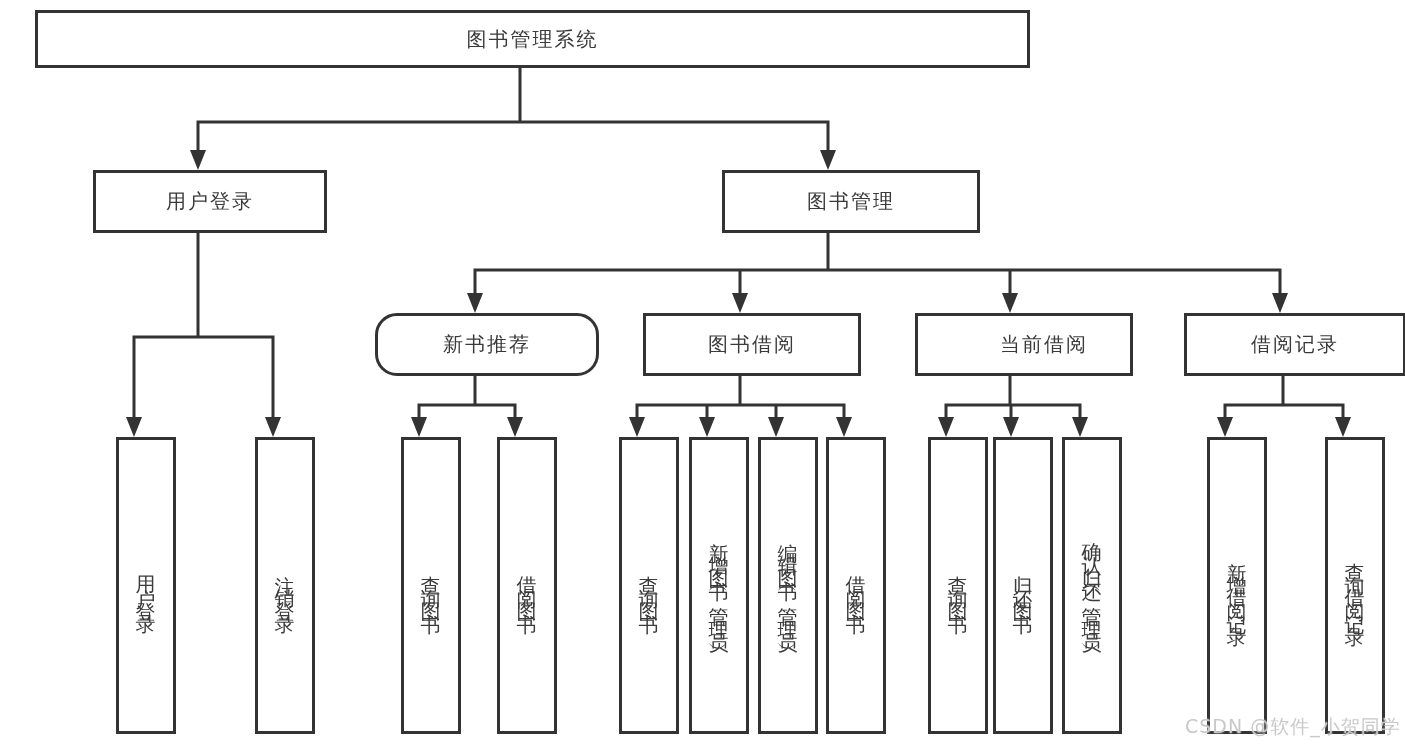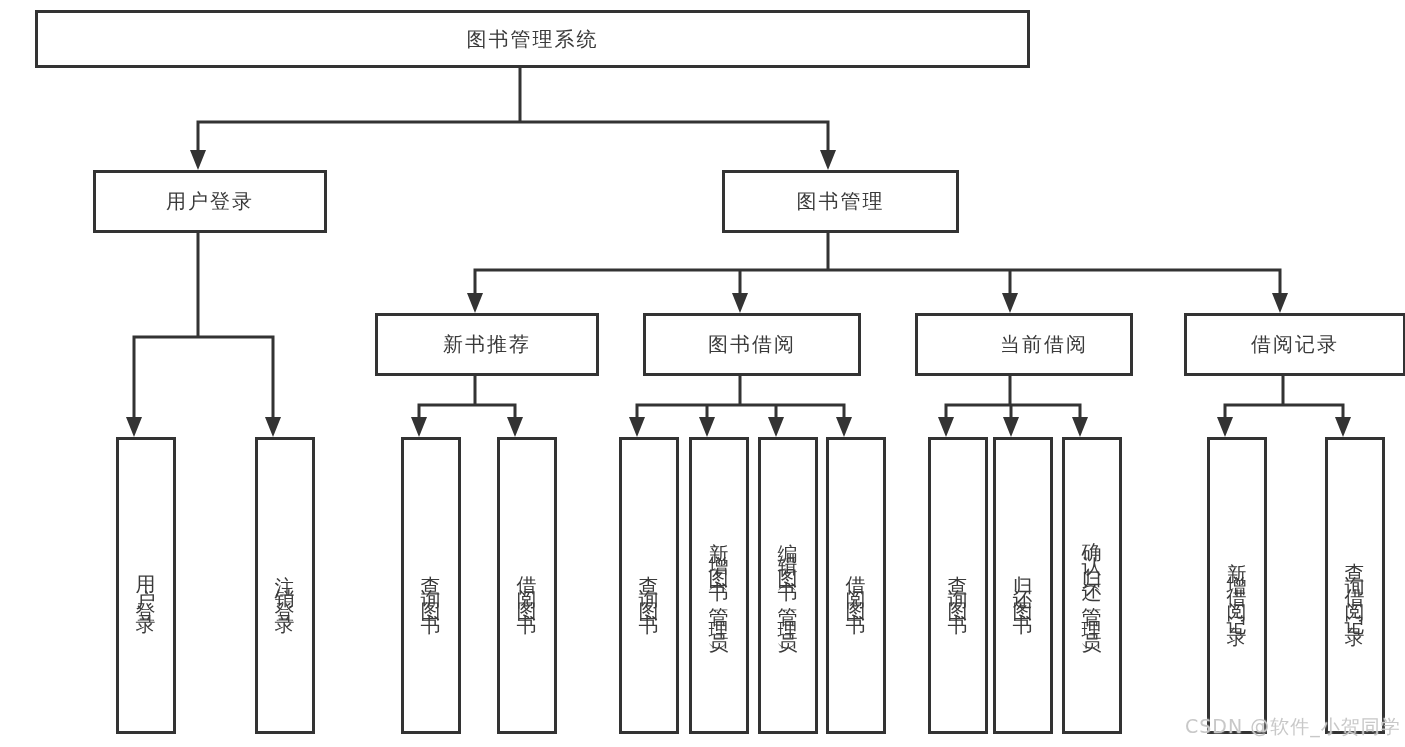--- a/index.html
+++ b/index.html
@@ -107,23 +107,23 @@
       <polygon points="1003,417 1019,417 1011,437"></polygon>
       <polygon points="1072,417 1088,417 1080,437"></polygon>
       <polygon points="1217,417 1233,417 1225,437"></polygon>
       <polygon points="1335,417 1351,417 1343,437"></polygon>
     </g>
   </svg>
 
   <div class="node" style="left:23px; top:10px; width:995px; height:58px;">图书管理系统</div>
 
   <div class="node" style="left:81px; top:170px; width:234px; height:63px;">用户登录</div>
-  <div class="node" style="left:710px; top:170px; width:237px; height:63px;">图书管理</div>
+  <div class="node" style="left:710px; top:170px; width:258px; height:63px;">图书管理</div>
 
-  <div class="node" style="left:363px; top:313px; width:224px; height:63px;">新书推荐</div>
+  <div class="node" style="left:363px; top:313px; width:224px; height:63px;border-radius:22px;">新书推荐</div>
   <div class="node" style="left:631px; top:313px; width:218px; height:63px;text-align:right;">图书借阅</div>
   <div class="node" style="left:903px; top:313px; width:218px; height:63px;padding-left:40px;">当前借阅</div>
   <div class="node" style="left:1172px; top:313px; width:222px; height:63px;font-family:Liberation Serif, serif;">借阅记录</div>
 
   <div class="node leaf" style="left:104px; top:437px; width:60px; height:297px;">
     <span class="vtext">用户登录</span>
   </div>
   <div class="node leaf" style="left:243px; top:437px; width:60px; height:297px;">
     <span class="vtext">注销登录</span>
   </div>

